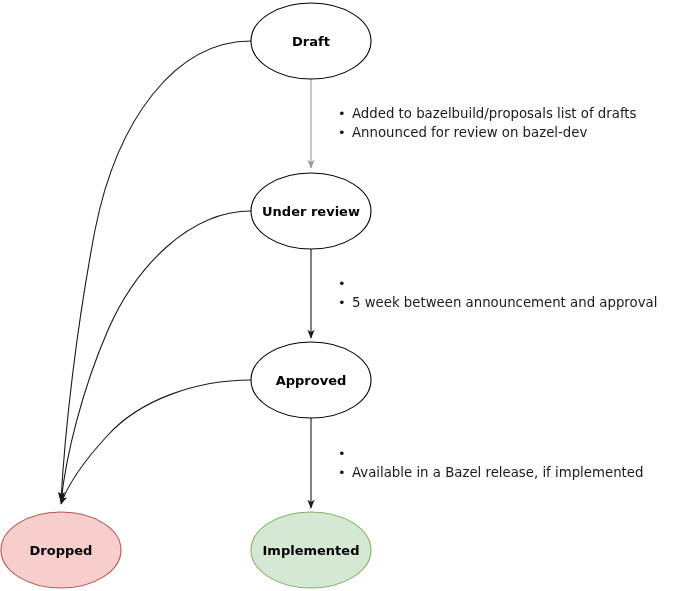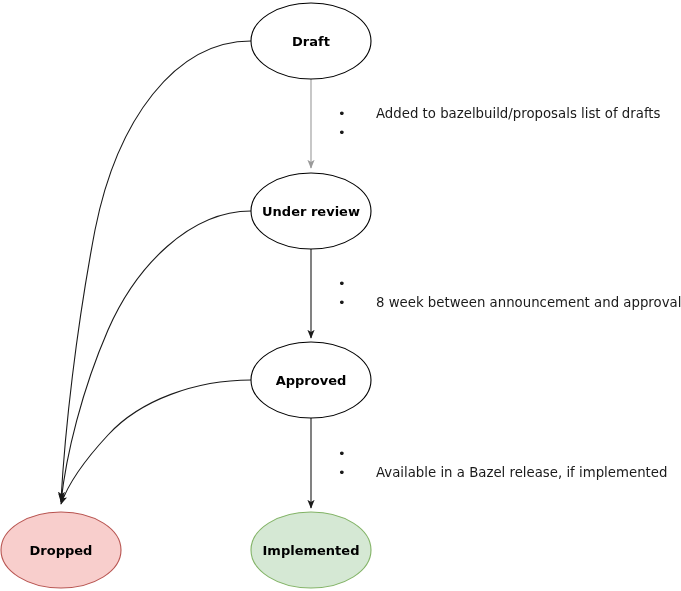--- a/index.html
+++ b/index.html
@@ -51,21 +51,20 @@
   }
   .bullet-dot {
     width: 14px;
     flex: 0 0 14px;
     font-size: 13px;
     line-height: 19px;
     color: #1a1a1a;
   }
   .bullet-text {
     line-height: 19px;
-    margin-left: 24px;
   }
 </style>
 </head>
 <body>
 
 <div id="diagram-root">
 
   <svg class="canvas" viewBox="0 0 681 591">
     <defs>
       <marker id="arrow-black" markerWidth="10" markerHeight="10" refX="8.2" refY="4" orient="auto" markerUnits="userSpaceOnUse">
@@ -110,30 +109,31 @@
     </g>
   </svg>
 
   <div class="bullet-block" style="left:338px; top:104px;">
     <div class="bullet-row">
       <span class="bullet-dot">•</span>
       <span class="bullet-text">Added to bazelbuild/proposals list of drafts</span>
     </div>
     <div class="bullet-row">
       <span class="bullet-dot">•</span>
+      <span class="bullet-text">Announced for review on bazel-dev</span>
     </div>
   </div>
 
   <div class="bullet-block" style="left:338px; top:274px;">
     <div class="bullet-row">
       <span class="bullet-dot">•</span>
     </div>
     <div class="bullet-row">
       <span class="bullet-dot">•</span>
-      <span class="bullet-text">8 week between announcement and approval</span>
+      <span class="bullet-text">5 week between announcement and approval</span>
     </div>
   </div>
 
   <div class="bullet-block" style="left:338px; top:444px;">
     <div class="bullet-row">
       <span class="bullet-dot">•</span>
     </div>
     <div class="bullet-row">
       <span class="bullet-dot">•</span>
       <span class="bullet-text">Available in a Bazel release, if implemented</span>

